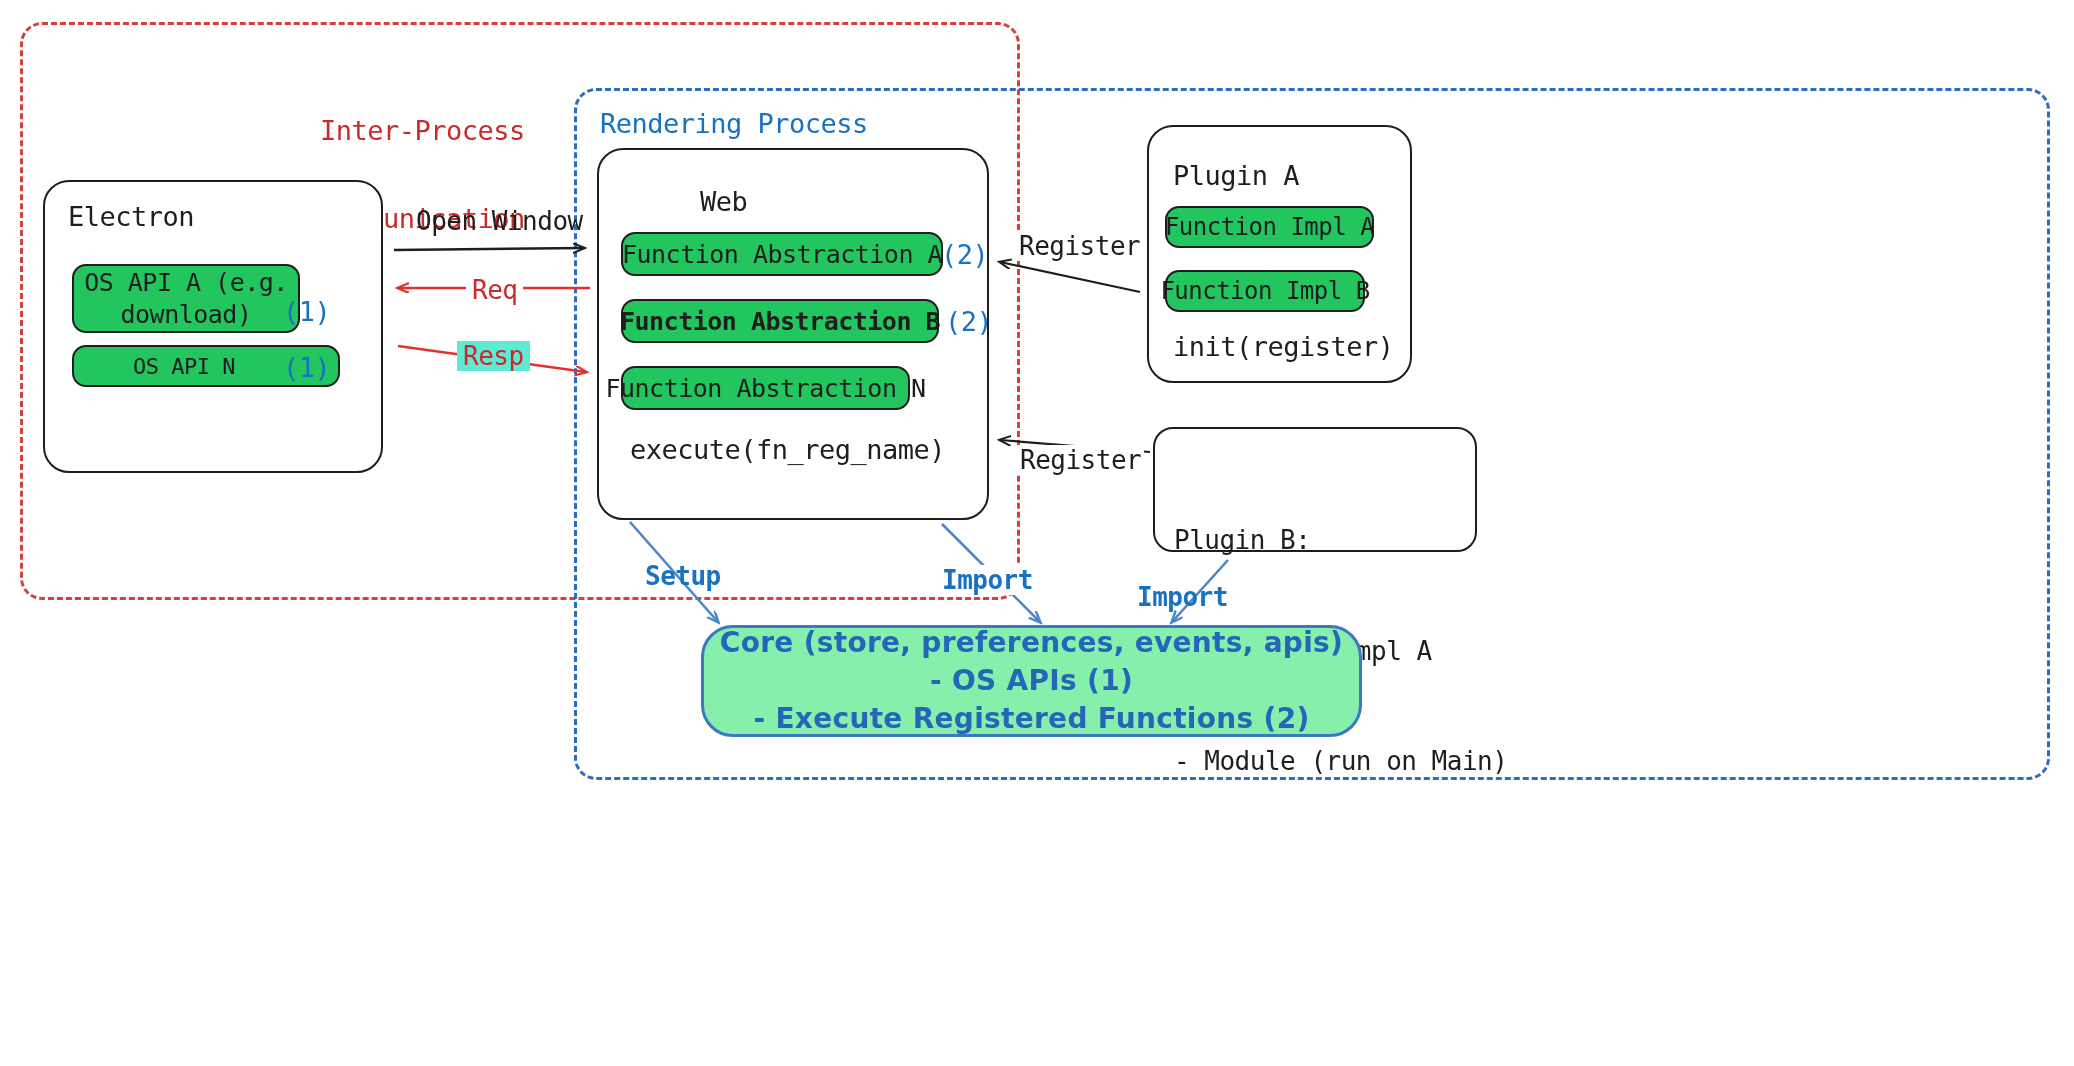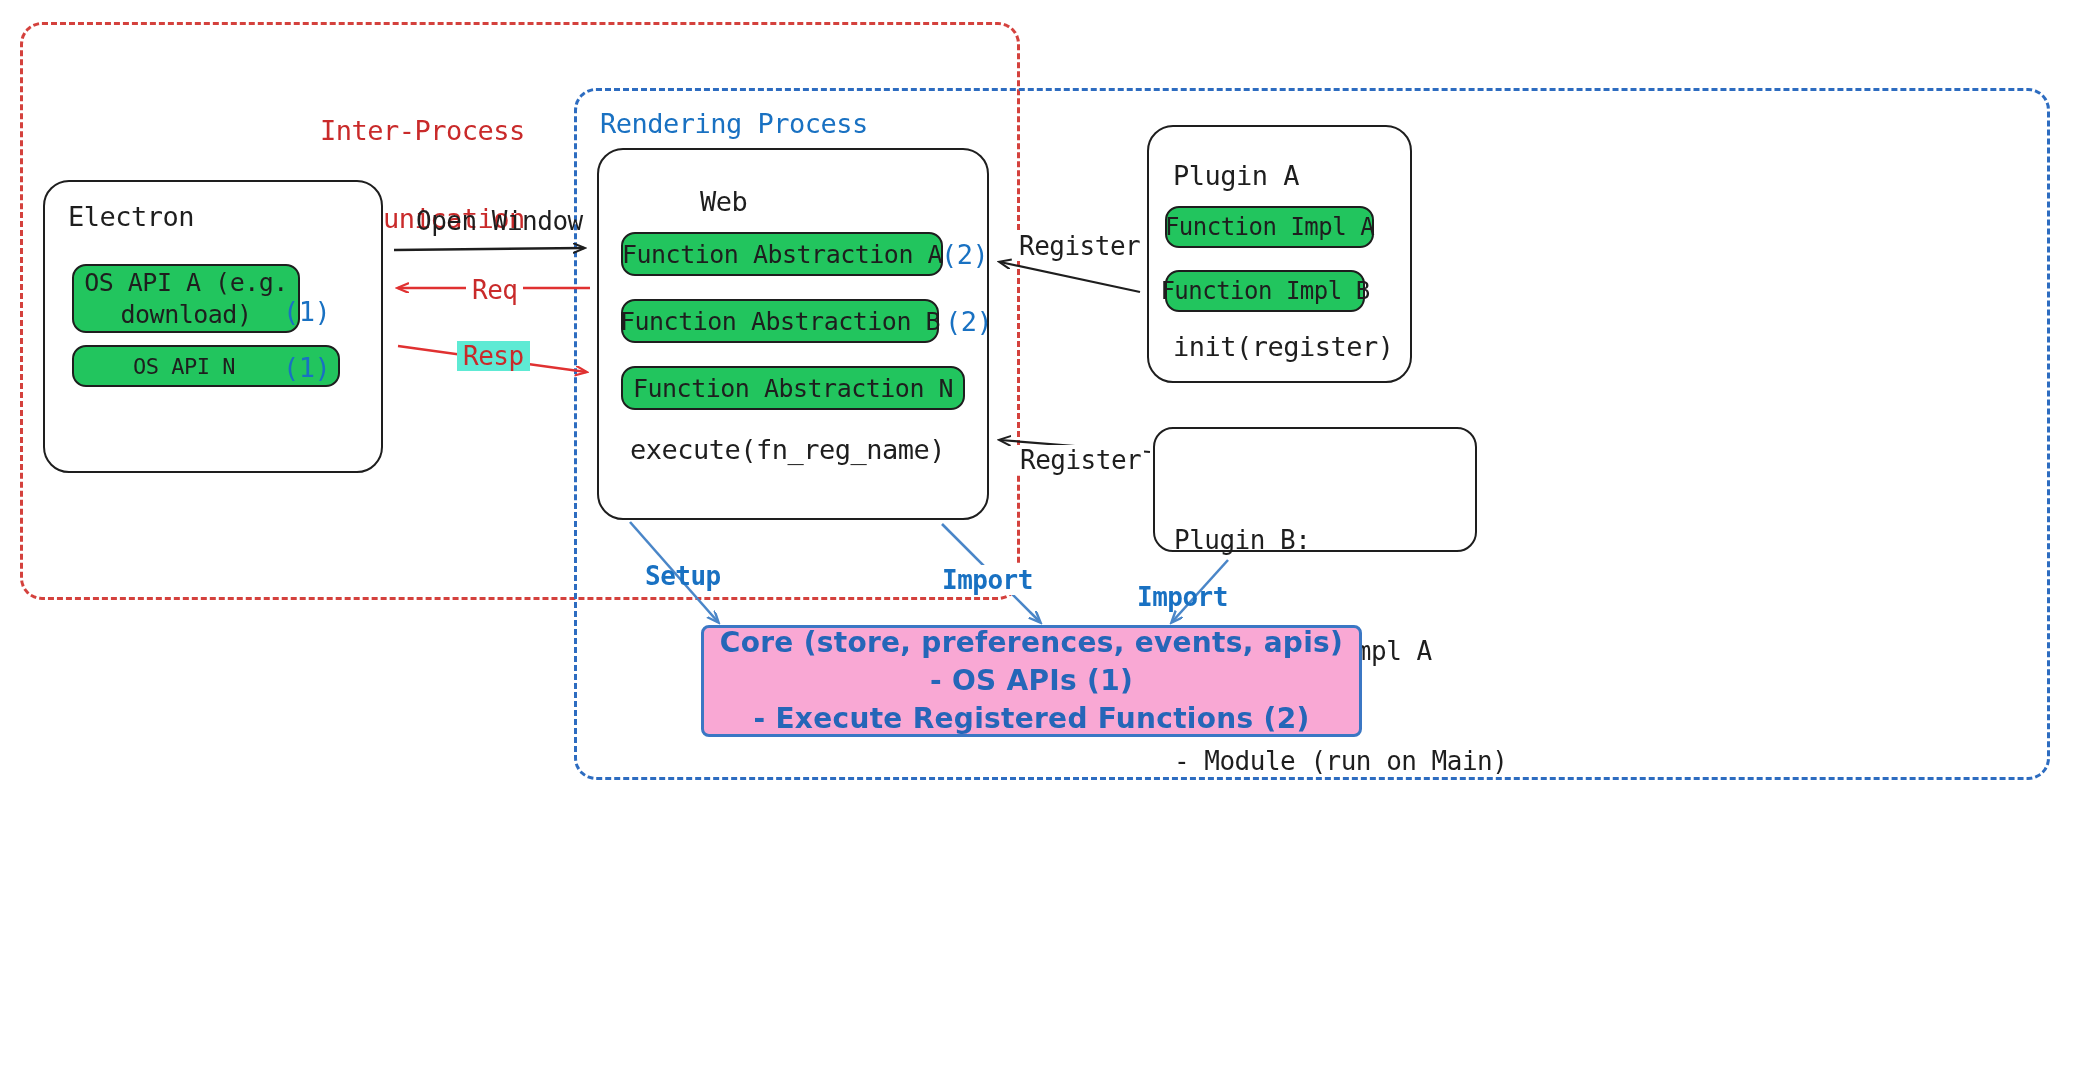--- a/index.html
+++ b/index.html
@@ -94,22 +94,22 @@
   .num-tag {
     font-size: 27px;
     color: #1971c2;
   }
 
   
   .core-box {
     position: absolute;
     box-sizing: border-box;
     border: 3px solid #3b77c4;
-    border-radius: 8px;
-    background: #f9a8d4;
+    border-radius: 32px;
+    background: #86efac;
     display: flex;
     flex-direction: column;
     align-items: center;
     justify-content: center;
     text-align: center;
   }
   .core-line {
     color: #2566b8;
     font-family: "DejaVu Sans", sans-serif;
     font-weight: bold;
@@ -159,25 +159,25 @@
   <div class="box" style="left:597px; top:148px; width:392px; height:372px;"></div>
 
   <div class="t box-title" style="left:700px; top:186px;">Web</div>
 
   <div class="ibox" style="left:621px; top:232px; width:322px; height:44px;">
     <span class="lbl-box" style="font-size:25px;">Function Abstraction A</span>
   </div>
   <div class="t num-tag" style="left:941px; top:239px;">(2)</div>
 
   <div class="ibox" style="left:621px; top:299px; width:318px; height:44px;">
-    <span class="lbl-box" style="font-size:25px;">Function Abstraction B</span>
+    <span class="lbl-box" style="font-size:25px;font-weight:bold;">Function Abstraction B</span>
   </div>
   <div class="t num-tag" style="left:945px; top:306px;">(2)</div>
 
-  <div class="ibox" style="left:621px; top:366px; width:344px; height:44px;">
+  <div class="ibox" style="left:621px; top:366px; width:289px; height:44px;">
     <span class="lbl-box" style="font-size:25px;">Function Abstraction N</span>
   </div>
 
   <div class="t" style="left:630px; top:434px; font-size:27px;">execute(fn_reg_name)</div>
 
   <div class="box" style="left:1147px; top:125px; width:265px; height:258px;"></div>
 
   <div class="t box-title" style="left:1173px; top:160px;">Plugin A</div>
 
   <div class="ibox" style="left:1165px; top:206px; width:209px; height:42px;">

